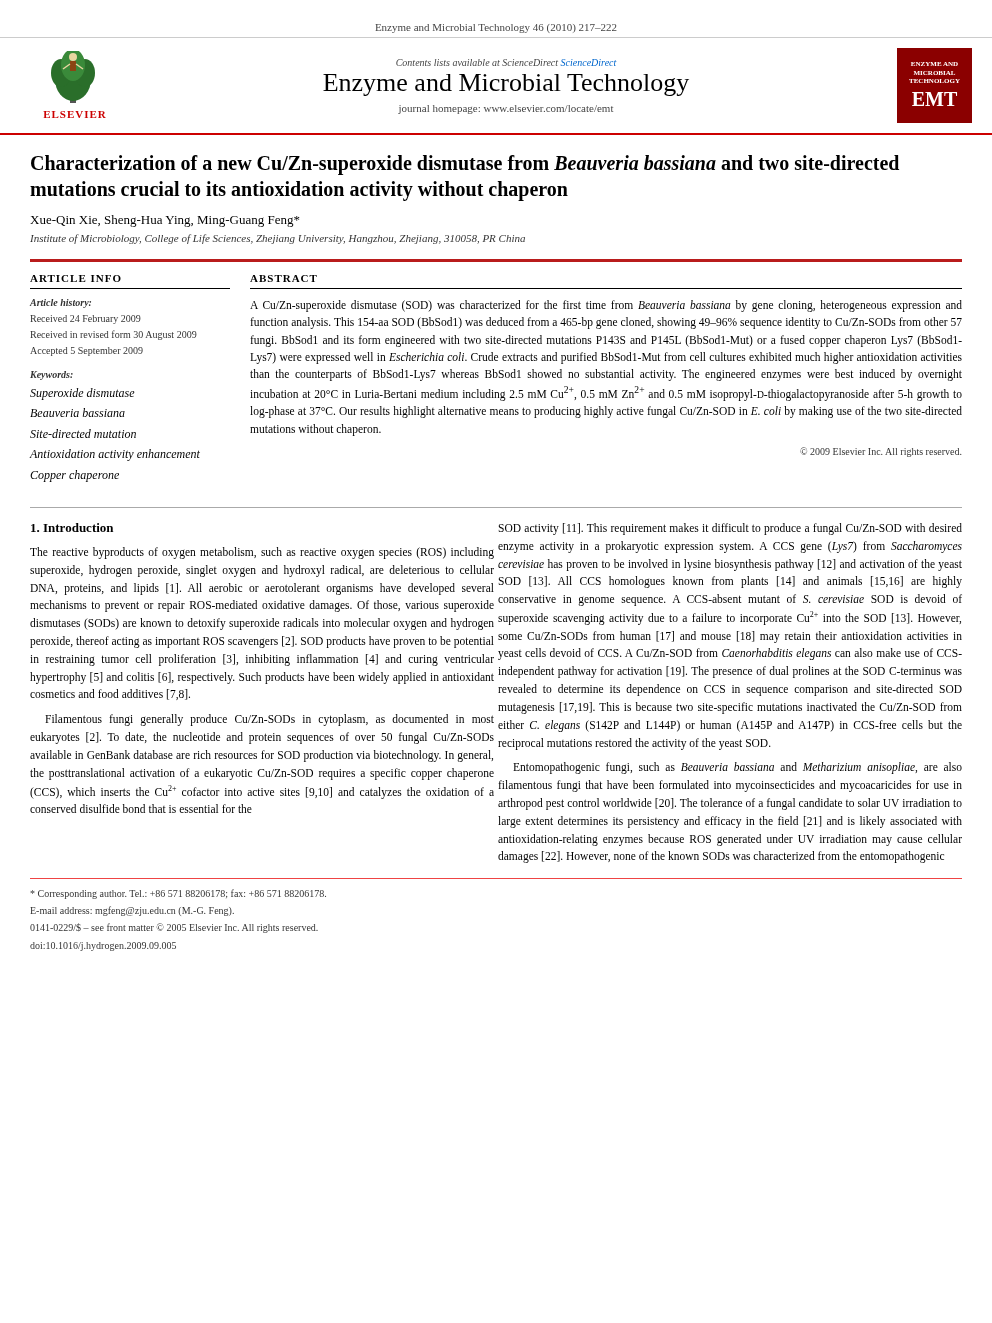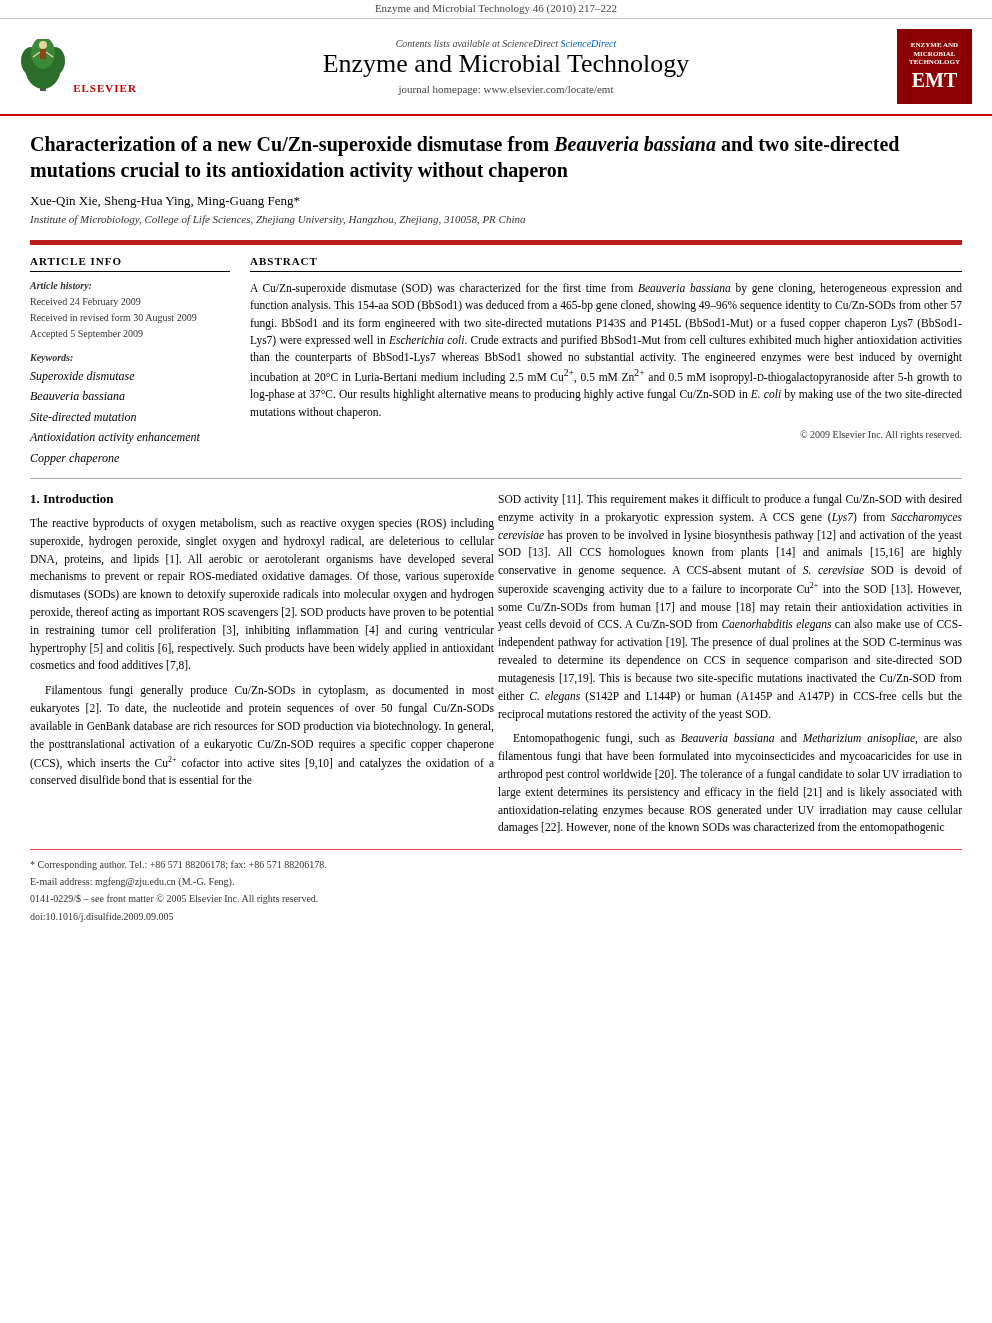--- a/index.html
+++ b/index.html
@@ -10,42 +10,42 @@
       color: #000;
       width: 992px;
       min-height: 1323px;
     }
 
     
     .top-bar {
       text-align: center;
       font-size: 11px;
       color: #444;
-      padding: 2px 0 4px;
+      padding: 21px 0 4px;
       border-bottom: 1px solid #ccc;
     }
 
     
     .journal-header {
       display: flex;
       align-items: center;
       padding: 10px 20px;
       border-bottom: 2px solid #c00;
       position: relative;
     }
     .header-left {
       width: 110px;
       display: flex;
       flex-direction: column;
       align-items: center;
     }
     .elsevier-logo {
       display: flex;
-      flex-direction: row;
-      align-items: flex-end;
+      flex-direction: column;
+      align-items: flex-start;
     }
     .elsevier-tree {
       width: 60px;
       height: 55px;
     }
     .elsevier-text {
       font-size: 11px;
       font-weight: bold;
       color: #c00;
       letter-spacing: 1px;
@@ -134,22 +134,22 @@
       font-size: 11px;
       font-style: italic;
       color: #333;
       margin-bottom: 15px;
     }
 
     
     .info-section {
       display: flex;
       gap: 20px;
-      margin-bottom: 10px;
-      border-top: 5px solid #b91c1c;
+      margin-bottom: 22px;
+      border-top: 3px solid #b91c1c;
       padding-top: 10px;
     }
     .article-info {
       width: 200px;
       min-width: 200px;
     }
     .info-section-title {
       font-size: 11px;
       font-weight: bold;
       text-transform: uppercase;
@@ -360,16 +360,16 @@
         <p>SOD activity [11]. This requirement makes it difficult to produce a fungal Cu/Zn-SOD with desired enzyme activity in a prokaryotic expression system. A CCS gene (<em>Lys7</em>) from <em>Saccharomyces cerevisiae</em> has proven to be involved in lysine biosynthesis pathway [12] and activation of the yeast SOD [13]. All CCS homologues known from plants [14] and animals [15,16] are highly conservative in genome sequence. A CCS-absent mutant of <em>S. cerevisiae</em> SOD is devoid of superoxide scavenging activity due to a failure to incorporate Cu<sup>2+</sup> into the SOD [13]. However, some Cu/Zn-SODs from human [17] and mouse [18] may retain their antioxidation activities in yeast cells devoid of CCS. A Cu/Zn-SOD from <em>Caenorhabditis elegans</em> can also make use of CCS-independent pathway for activation [19]. The presence of dual prolines at the SOD C-terminus was revealed to determine its dependence on CCS in sequence comparison and site-directed SOD mutagenesis [17,19]. This is because two site-specific mutations inactivated the Cu/Zn-SOD from either <em>C. elegans</em> (S142P and L144P) or human (A145P and A147P) in CCS-free cells but the reciprocal mutations restored the activity of the yeast SOD.</p>
         <p>Entomopathogenic fungi, such as <em>Beauveria bassiana</em> and <em>Metharizium anisopliae</em>, are also filamentous fungi that have been formulated into mycoinsecticides and mycoacaricides for use in arthropod pest control worldwide [20]. The tolerance of a fungal candidate to solar UV irradiation to large extent determines its persistency and efficacy in the field [21] and is likely associated with antioxidation-relating enzymes because ROS generated under UV irradiation may cause cellular damages [22]. However, none of the known SODs was characterized from the entomopathogenic</p>
       </div>
     </div>
   </div>
 
   <div class="page-footer">
     <div class="footer-note">* Corresponding author. Tel.: +86 571 88206178; fax: +86 571 88206178.</div>
     <div class="footer-note">E-mail address: mgfeng@zju.edu.cn (M.-G. Feng).</div>
     <div class="footer-note">0141-0229/$ – see front matter © 2005 Elsevier Inc. All rights reserved.</div>
-    <div class="footer-doi">doi:10.1016/j.disulfide.2009.09.005</div>
+    <div class="footer-doi">doi:10.1016/j.hydrogen.2009.09.005</div>
   </div>
 
 </div>
 
 </body></html>

